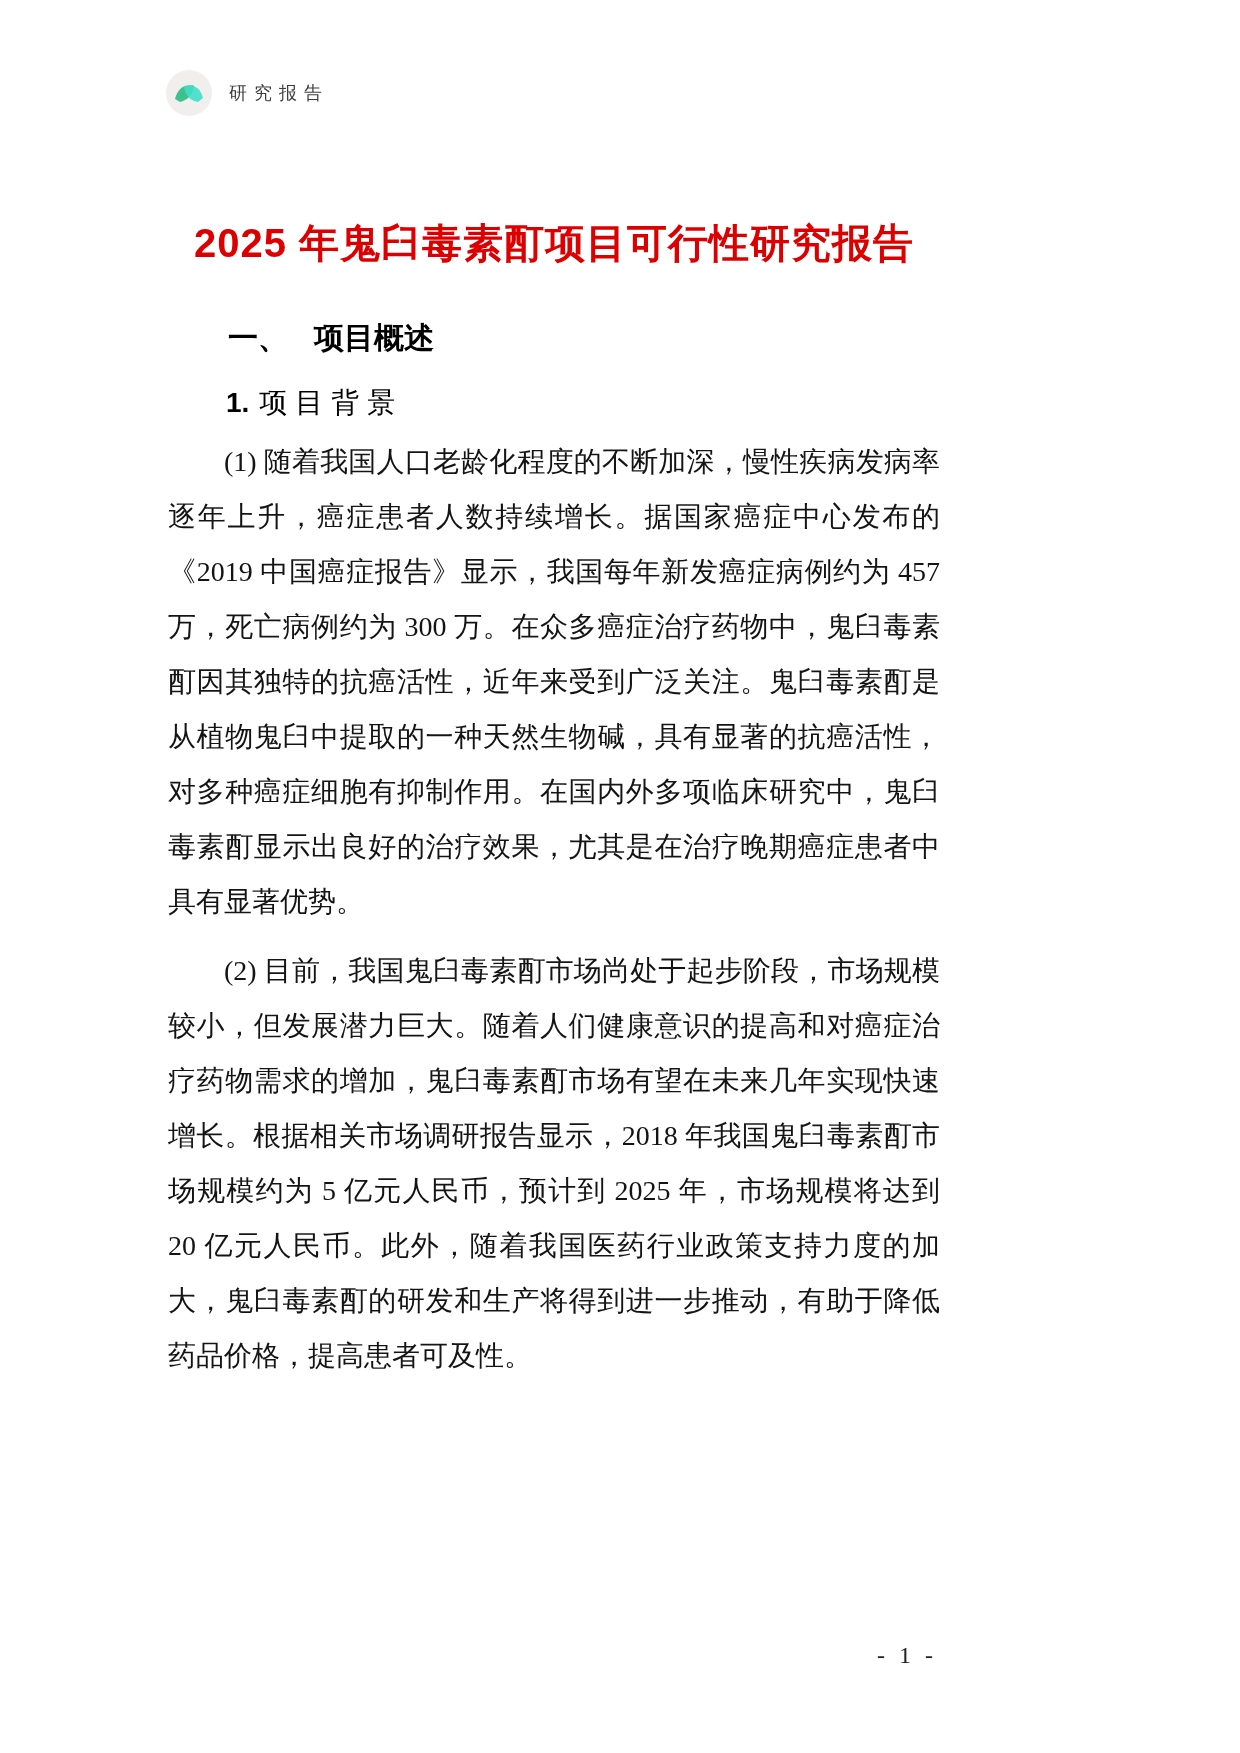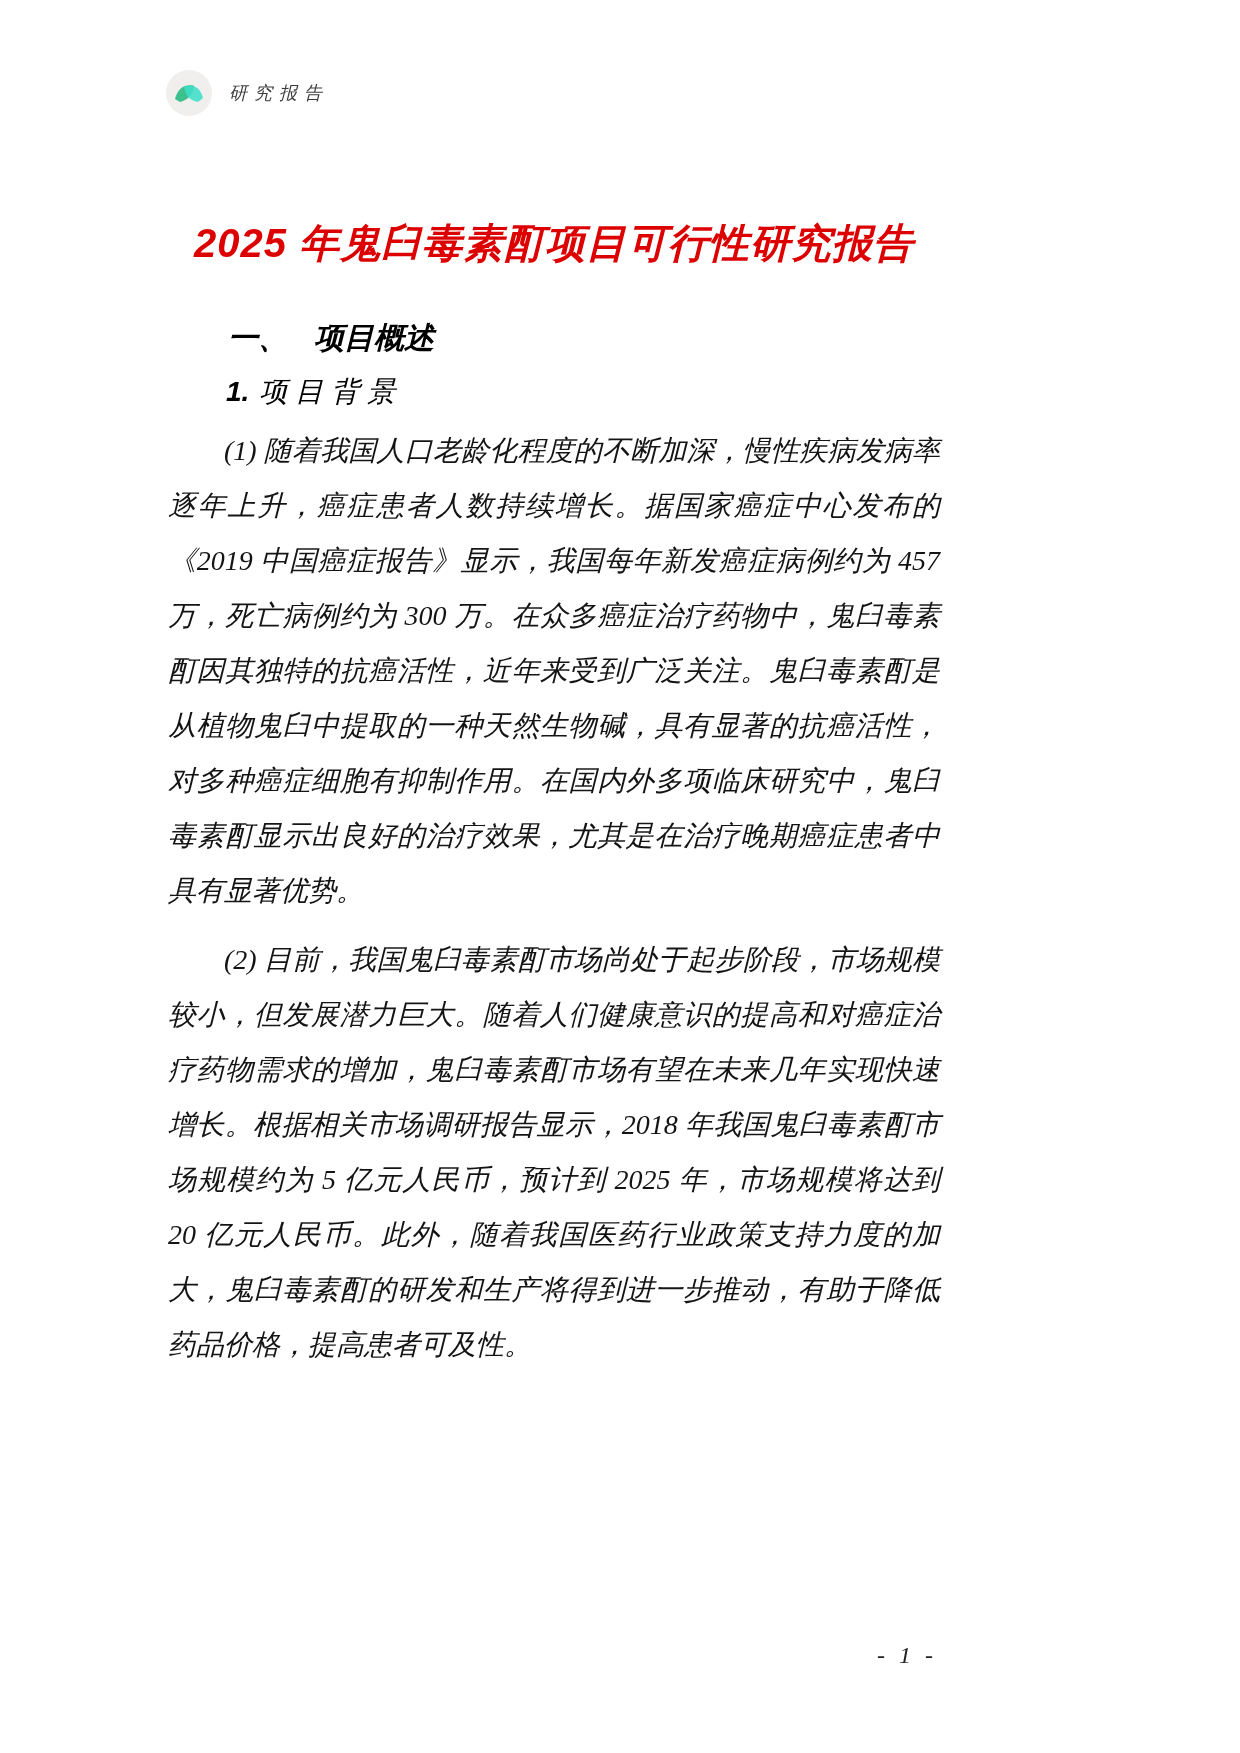--- a/index.html
+++ b/index.html
@@ -3,21 +3,20 @@
 <meta charset="utf-8">
 <style>
   html,body { margin:0; padding:0; background:#ffffff; }
   .page {
     position:relative;
     width:1111px; height:1753px;
     background:#ffffff;
     overflow:hidden;
     font-family:"Liberation Serif", serif;
     color:#1a1a1a;
-    font-style:italic;
   }
 
   
   .brand {
     position:absolute; left:166px; top:70px;
     display:flex; align-items:center; gap:17px;
   }
   .brand .logo { width:46px; height:46px; display:block; }
   .brand .brand-text {
     font-size:18px; letter-spacing:7px; color:#3c3c3c;
@@ -39,21 +38,21 @@
     position:absolute; left:168px; top:316px; width:772px;
   }
   .section-heading {
     margin:4px 0 0 60px;
     font-size:30px; font-weight:bold; color:#000;
     font-family:"Liberation Sans", sans-serif;
     line-height:1.2;
   }
   .section-heading .sec-num { margin-right:26px; }
   .sub-heading {
-    margin:19px 0 0 58px;
+    margin:30px 0 0 58px;
     font-size:28px; color:#000; font-weight:normal;
     line-height:1.2;
   }
   .sub-heading .sub-num {
     font-family:"Liberation Sans", sans-serif; font-weight:bold;
     margin-right:10px;
   }
   .sub-heading .sub-label { letter-spacing:8px; }
 
   .body-text p {

